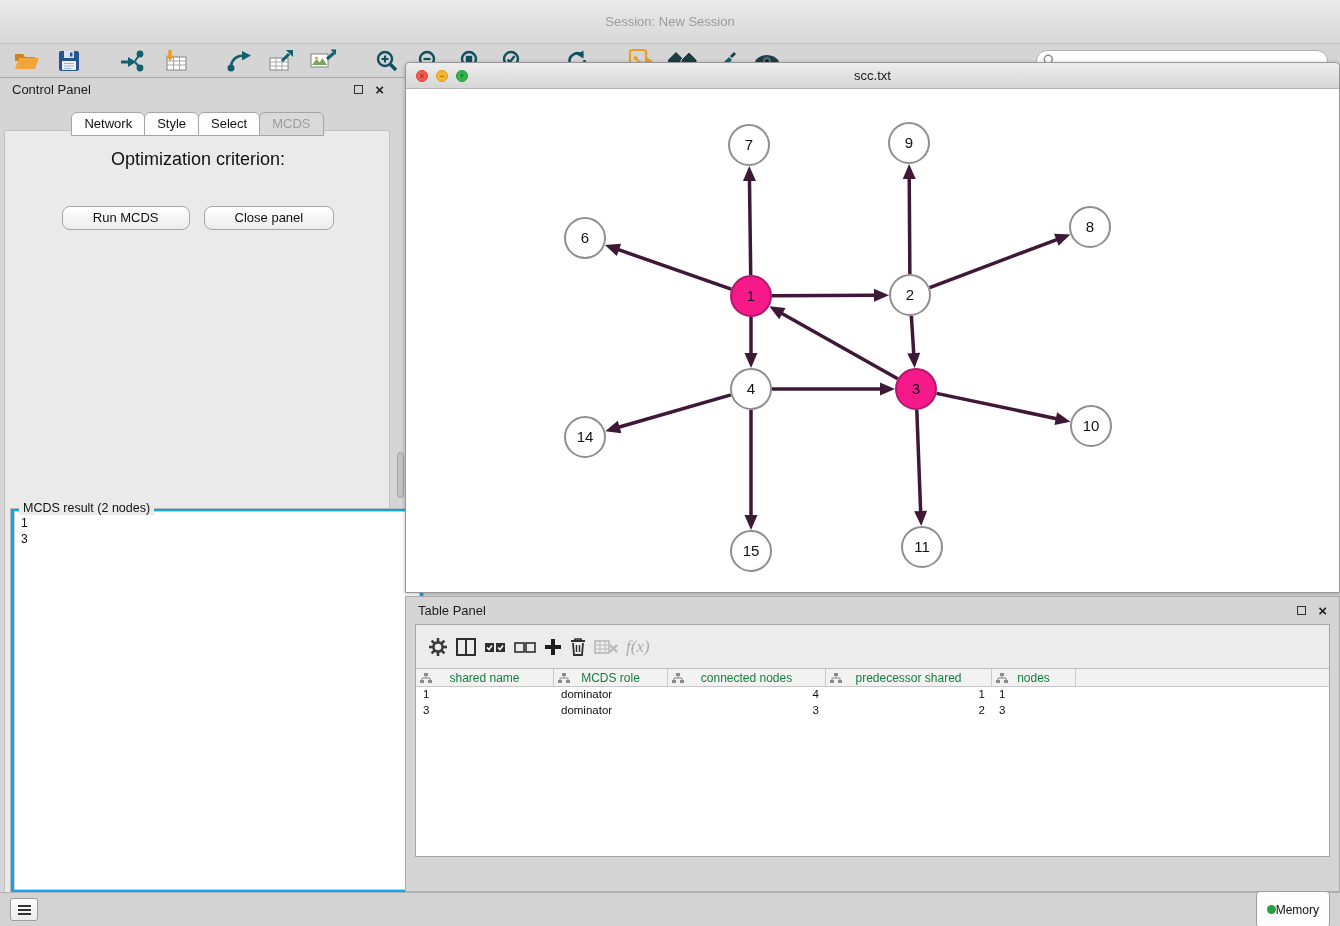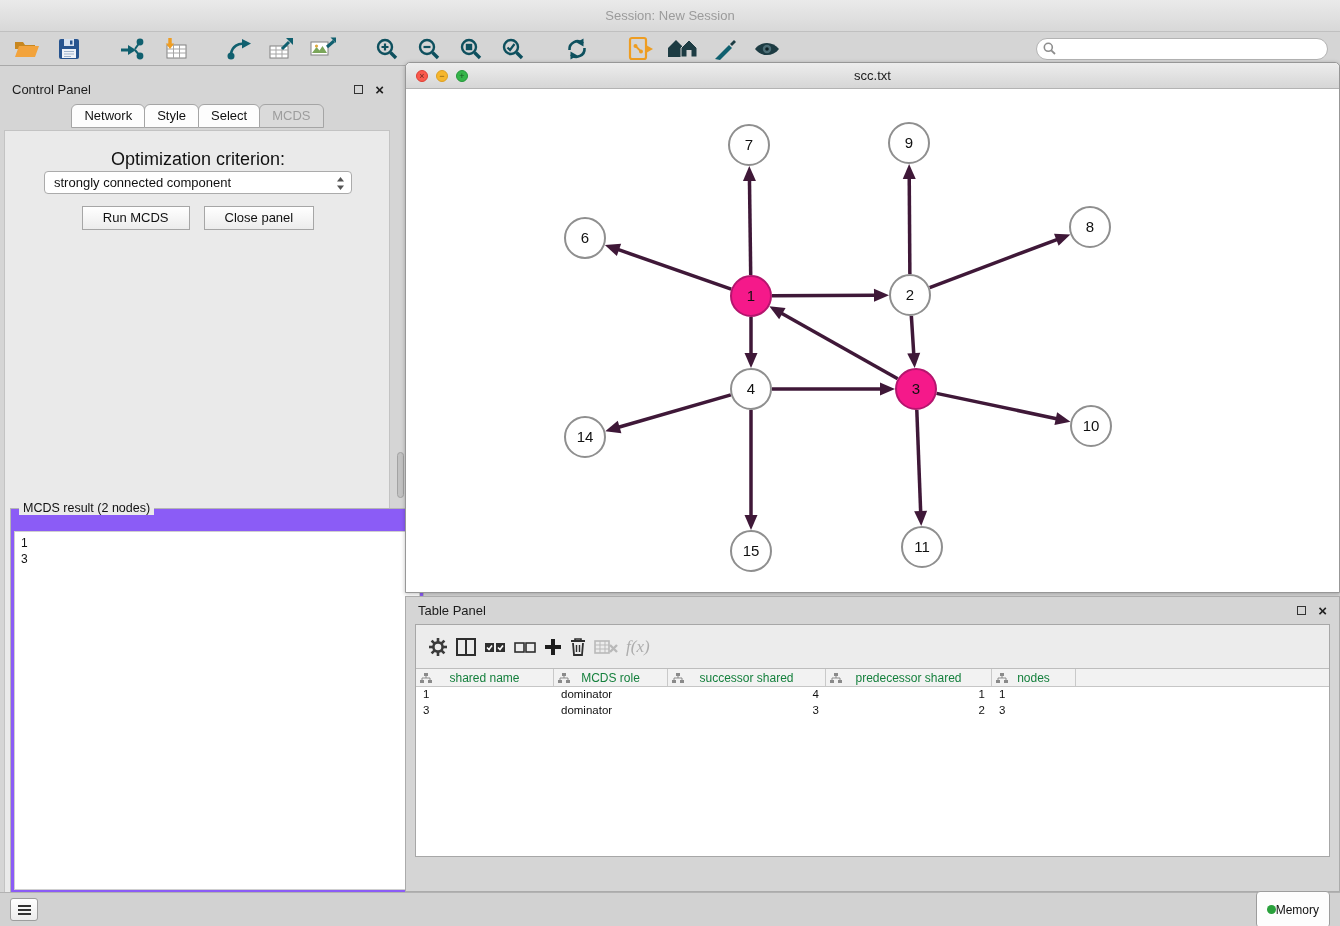--- a/index.html
+++ b/index.html
@@ -1,54 +1,54 @@
 <!DOCTYPE html>
 <html><head>
 <meta charset="utf-8">
 <style>
   *{box-sizing:border-box;margin:0;padding:0}
   html,body{width:1340px;height:926px;overflow:hidden}
   body{font-family:"Liberation Sans",sans-serif;background:#d5d5d5;position:relative;font-size:13px;color:#111}
 
   
-  .titlebar{height:32px;background:linear-gradient(#eaeaea,#d8d8d8);border-bottom:1px solid #c0c0c0;
+  .titlebar{height:44px;background:linear-gradient(#eaeaea,#d8d8d8);border-bottom:1px solid #c0c0c0;
     display:flex;align-items:center;justify-content:center;color:#9b9b9b;font-size:13px}
 
   
   .toolbar{height:34px;display:flex;align-items:center;padding:0 12px;background:#d5d5d5;border-bottom:1px solid #a9a9a9}
   .tbtn{width:30px;height:30px;display:flex;align-items:center;justify-content:center;margin-right:12px;flex:0 0 auto}
   .tgroup{margin-left:22px}
   .searchwrap{margin-left:auto;position:relative;width:292px;height:22px}
   .searchwrap input{width:100%;height:22px;border:1px solid #b3b3b3;border-radius:11px;background:#fff;
     padding:0 8px 0 24px;font-size:12px;outline:none;font-family:"Liberation Sans",sans-serif}
   .searchwrap .mag{position:absolute;left:7px;top:4px}
 
   
   .main{position:absolute;top:62px;left:0;right:0;bottom:34px}
 
   
   .control-panel{position:absolute;left:0;top:14px;width:396px;height:100%}
   .panel-header{height:26px;display:flex;align-items:center;padding:0 12px;font-size:13px;color:#1c1c1c}
   .panel-header .spacer{flex:1}
   .win-max{width:9px;height:9px;border:1.5px solid #333;display:inline-block;margin-right:12px}
   .win-close{font-weight:bold;font-size:15px;color:#222;line-height:9px}
-  .tabs{display:flex;justify-content:center;position:relative;z-index:2;margin-top:2px}
+  .tabs{display:flex;justify-content:center;position:relative;z-index:2;margin-top:10px}
   .tab{font-size:13px;padding:3px 12px 4px;background:#fdfdfd;border:1px solid #a5a5a5;margin-left:-1px;
     border-radius:6px 6px 0 0;color:#111;white-space:nowrap}
   .tab.active{background:#dadada;color:#9d9d9d}
   .cp-body{position:absolute;top:54px;left:4px;right:6px;bottom:10px;background:#eaeaea;border:1px solid #c3c3c3}
   .opt-label{position:absolute;top:73px;left:0;right:0;text-align:center;font-size:18px}
   .selectbox{position:absolute;top:95px;left:44px;width:308px;height:23px;background:#fff;border:1px solid #ababab;
     border-radius:4px;display:flex;align-items:center;padding:0 22px 0 9px;font-size:13px}
   .selectbox .stepper{position:absolute;right:6px;top:4px}
   .btnrow{position:absolute;top:130px;left:0;right:0;display:flex;justify-content:center;gap:14px}
-  .btn{font-size:13px;padding:3px 20px 4px;border:1px solid #a6a6a6;border-radius:0;
+  .btn{font-size:13px;padding:3px 30px 4px;border:1px solid #a6a6a6;border-radius:8px;
     background:linear-gradient(#ffffff,#ececec);color:#111}
   .resultbox{position:absolute;top:432px;left:10px;width:414px;bottom:12px;border:1px solid #b5b5b5;
-    background:#8b5cf6;padding:22px 3px 3px}
+    background:#0ea5e9;padding:2px 3px 3px}
   .resultbox .legend{position:absolute;top:-8px;left:8px;background:#eaeaea;padding:0 4px;font-size:12.5px}
   .result-lines{background:#fff;border:1px solid #cfcfcf;width:100%;height:100%;
     font-size:12px;line-height:16px;padding:3px 6px;overflow:hidden}
 
   
   .vsplit-grip{position:absolute;left:397px;top:390px;width:7px;height:46px;background:#c2c2c2;
     border:1px solid #a3a3a3;border-radius:4px}
 
   
   .canvas-window{position:absolute;left:405px;top:0;width:935px;height:531px;background:#fff;
@@ -237,29 +237,20 @@
       <span class="win-close">×</span>
     </div>
     <div class="tabs" id="cp-tabs">
         <div class="tab">Network</div>
         <div class="tab">Style</div>
         <div class="tab">Select</div>
         <div class="tab active">MCDS</div>
       </div>
     <div class="cp-body"></div>
     <div class="opt-label">Optimization criterion:</div>
-    <div class="selectbox">
-      <span>strongly connected component</span>
-      <span class="stepper">
-        <svg width="9" height="15" viewBox="0 0 9 15">
-            <path d="M4.5 1 L8 5.5 H1z" fill="#555"></path>
-            <path d="M4.5 14 L1 9.5 H8z" fill="#555"></path>
-          </svg>
-      </span>
-    </div>
     <div class="btnrow">
       <button class="btn">Run MCDS</button>
       <button class="btn">Close panel</button>
     </div>
     <div class="resultbox">
       <span class="legend">MCDS result (2 nodes)</span>
       <div class="result-lines" id="mcds-lines">
           <div>1</div>
           <div>3</div>
         </div>
@@ -442,21 +433,21 @@
             </svg>
             <span>MCDS role</span>
           </div>
           <div class="th" style="width:158px">
             <svg width="12" height="11" viewBox="0 0 12 11">
               <rect x="4" y="0" width="4" height="3" fill="#8a8a8a"></rect>
               <path d="M6 3 v2 M2 5 h8 M2 5 v2 M10 5 v2" stroke="#8a8a8a" fill="none"></path>
               <rect x="0" y="7" width="4" height="3" fill="#8a8a8a"></rect>
               <rect x="8" y="7" width="4" height="3" fill="#8a8a8a"></rect>
             </svg>
-            <span>successor shared</span>
+            <span>connected nodes</span>
           </div>
           <div class="th" style="width:166px">
             <svg width="12" height="11" viewBox="0 0 12 11">
               <rect x="4" y="0" width="4" height="3" fill="#8a8a8a"></rect>
               <path d="M6 3 v2 M2 5 h8 M2 5 v2 M10 5 v2" stroke="#8a8a8a" fill="none"></path>
               <rect x="0" y="7" width="4" height="3" fill="#8a8a8a"></rect>
               <rect x="8" y="7" width="4" height="3" fill="#8a8a8a"></rect>
             </svg>
             <span>predecessor shared</span>
           </div>

